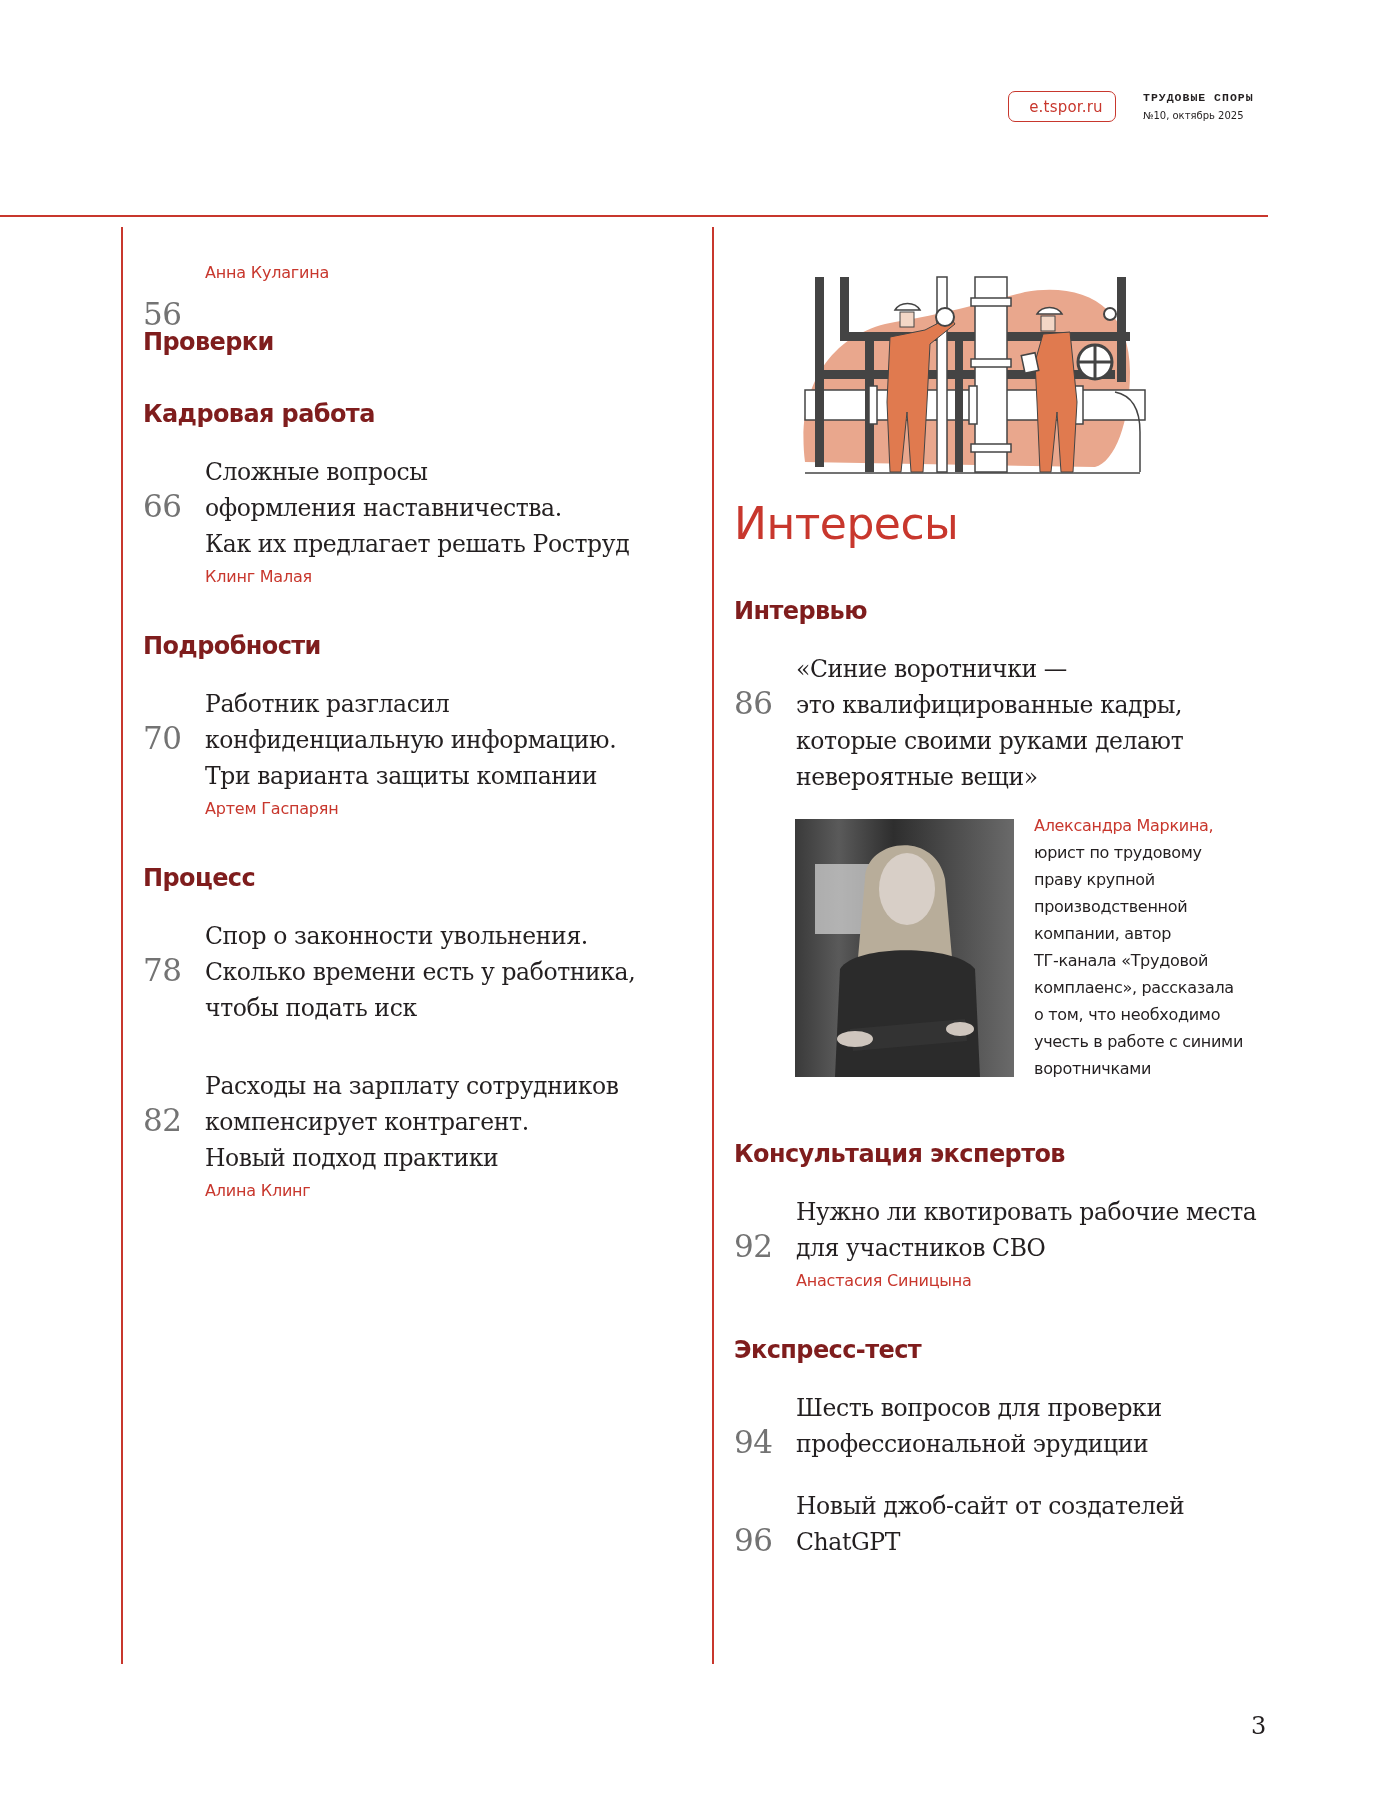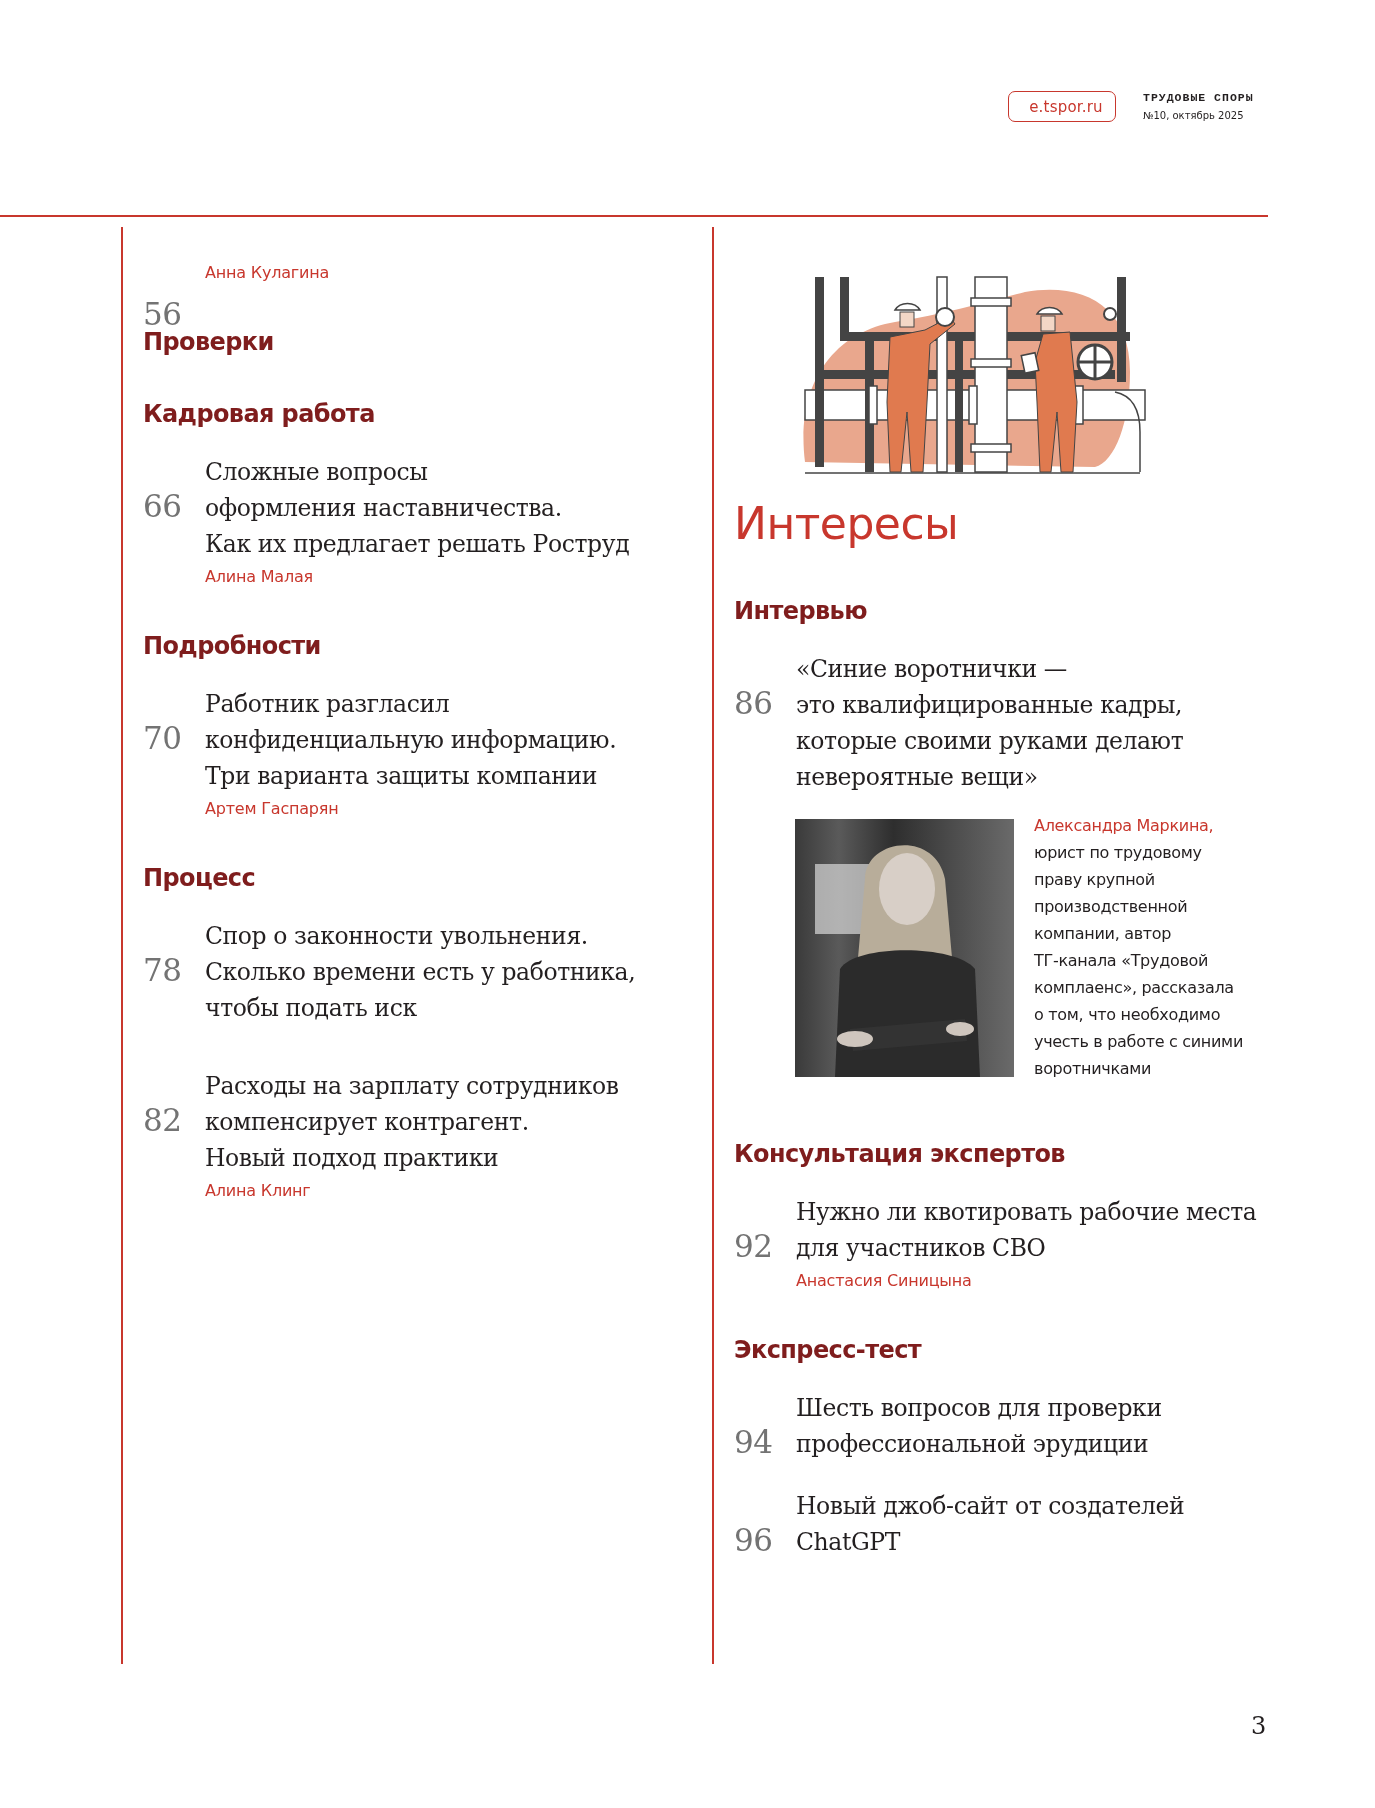--- a/index.html
+++ b/index.html
@@ -86,21 +86,21 @@
   </div>
 
   <div class="section-h" style="margin-top:44px">Проверки</div>
 
   <div class="section-h" style="margin-top:44px">Кадровая работа</div>
   <div class="entry" style="margin-top:26px">
     <span class="num">66</span>
     <div class="title">Сложные вопросы
 оформления наставничества.
 Как их предлагает решать Роструд</div>
-    <div class="author">Алина Малая</div>
+    <div class="author">Клинг Малая</div>
   </div>
 
   <div class="section-h" style="margin-top:44px">Подробности</div>
   <div class="entry" style="margin-top:26px">
     <span class="num">70</span>
     <div class="title">Работник разгласил
 конфиденциальную информацию.
 Три варианта защиты компании</div>
     <div class="author">Артем Гаспарян</div>
   </div>

